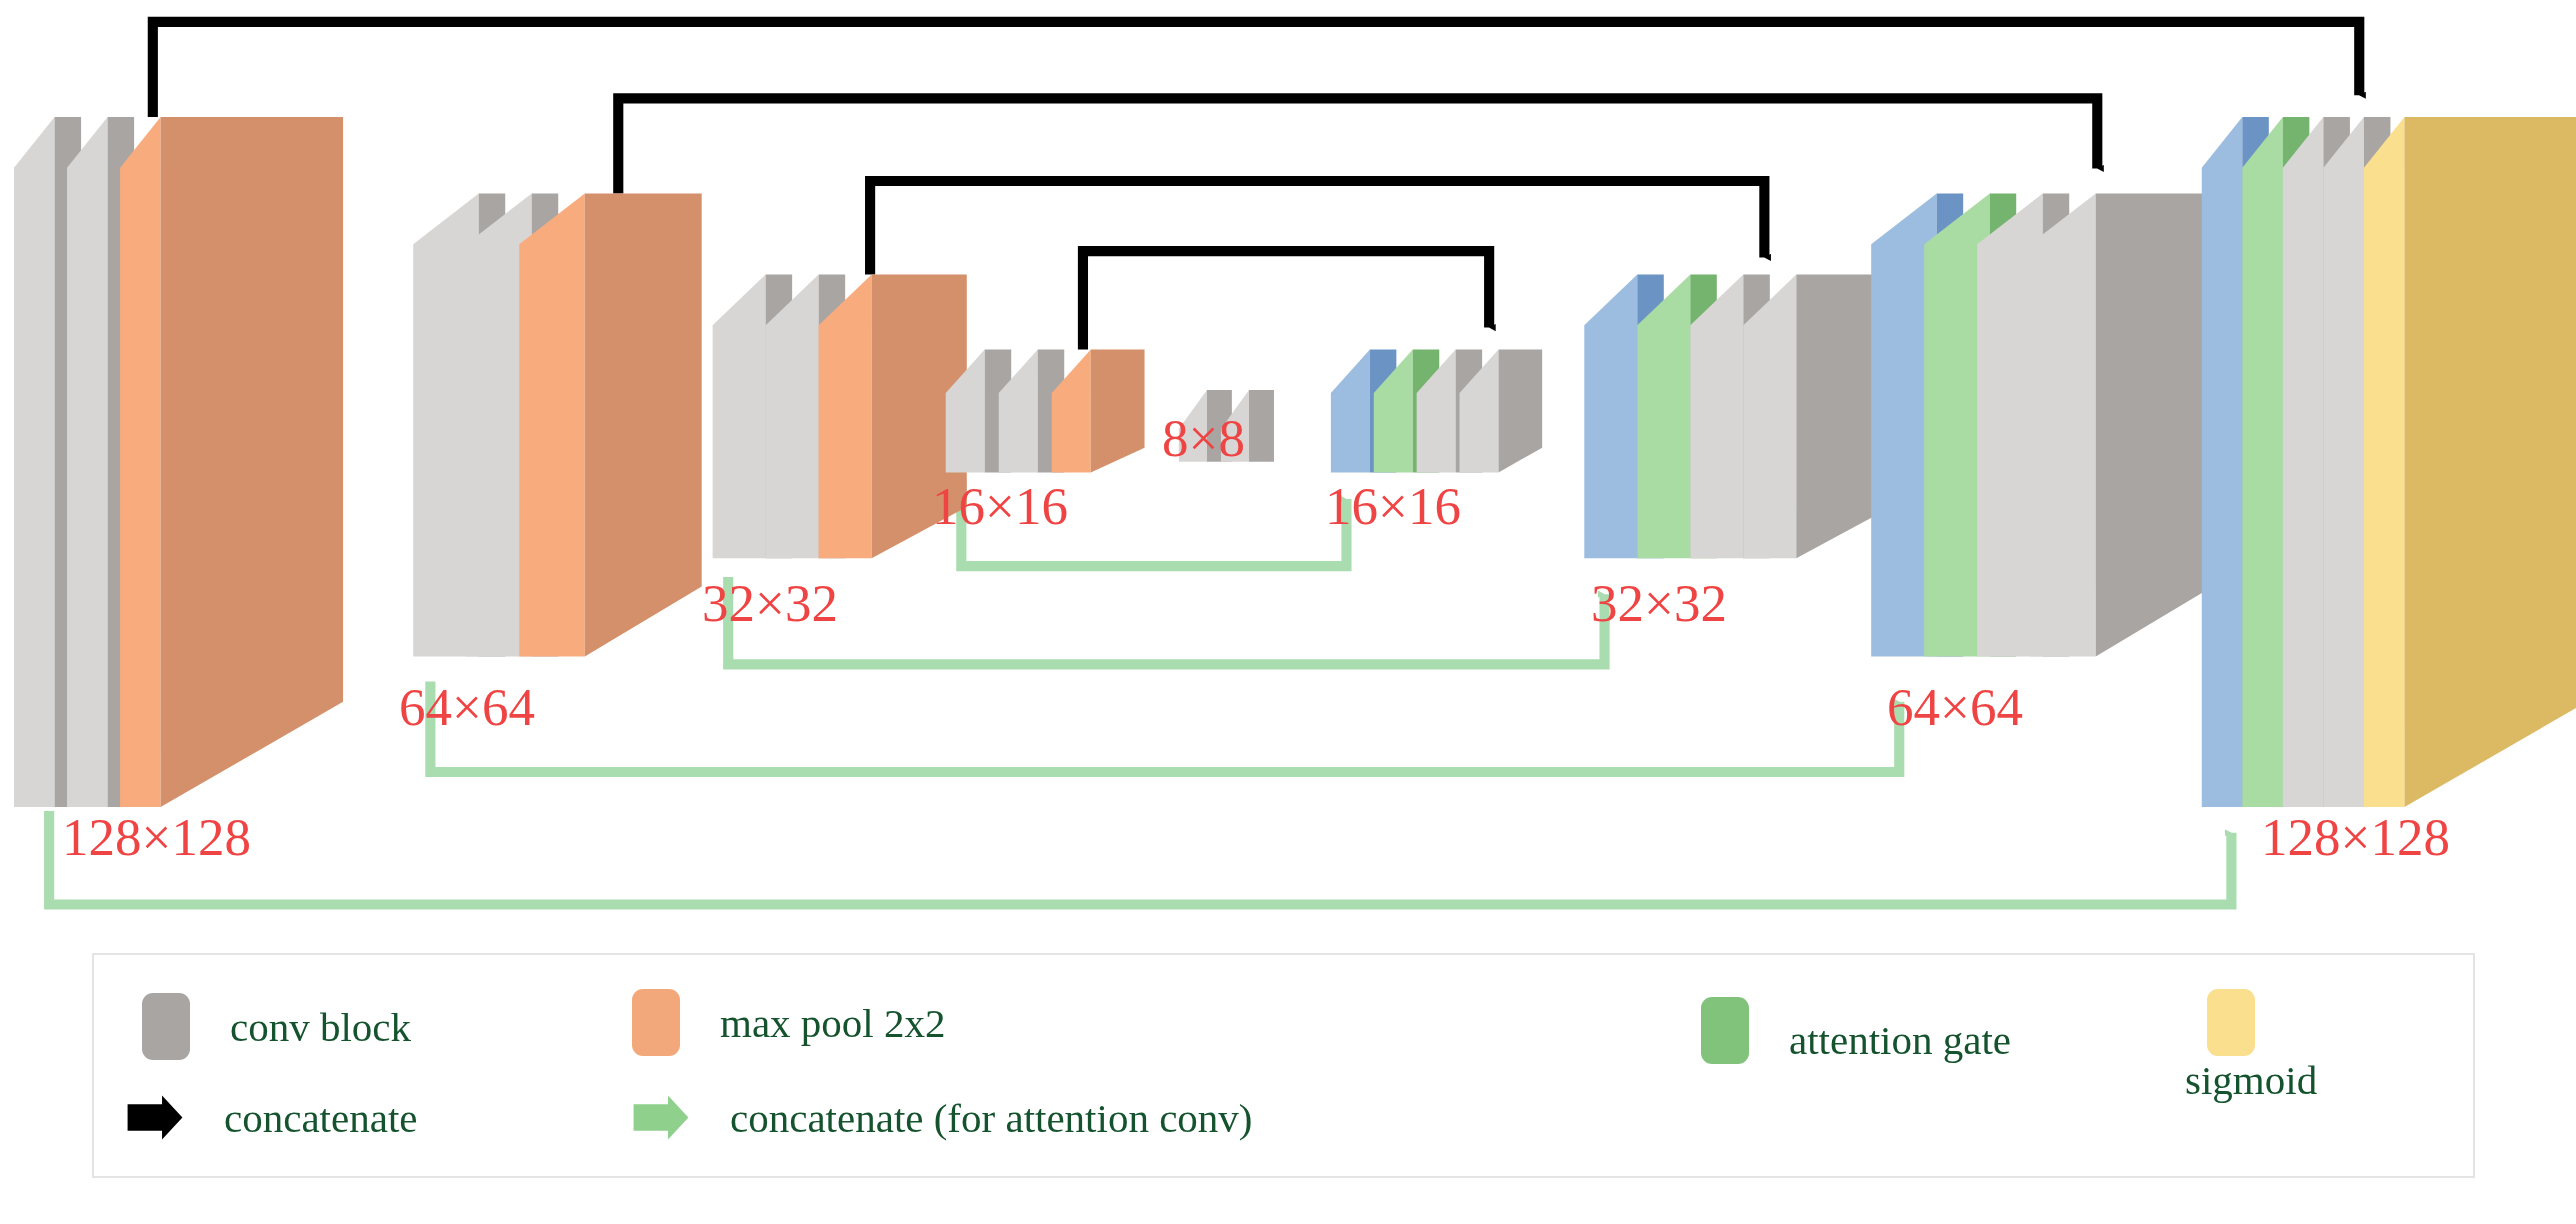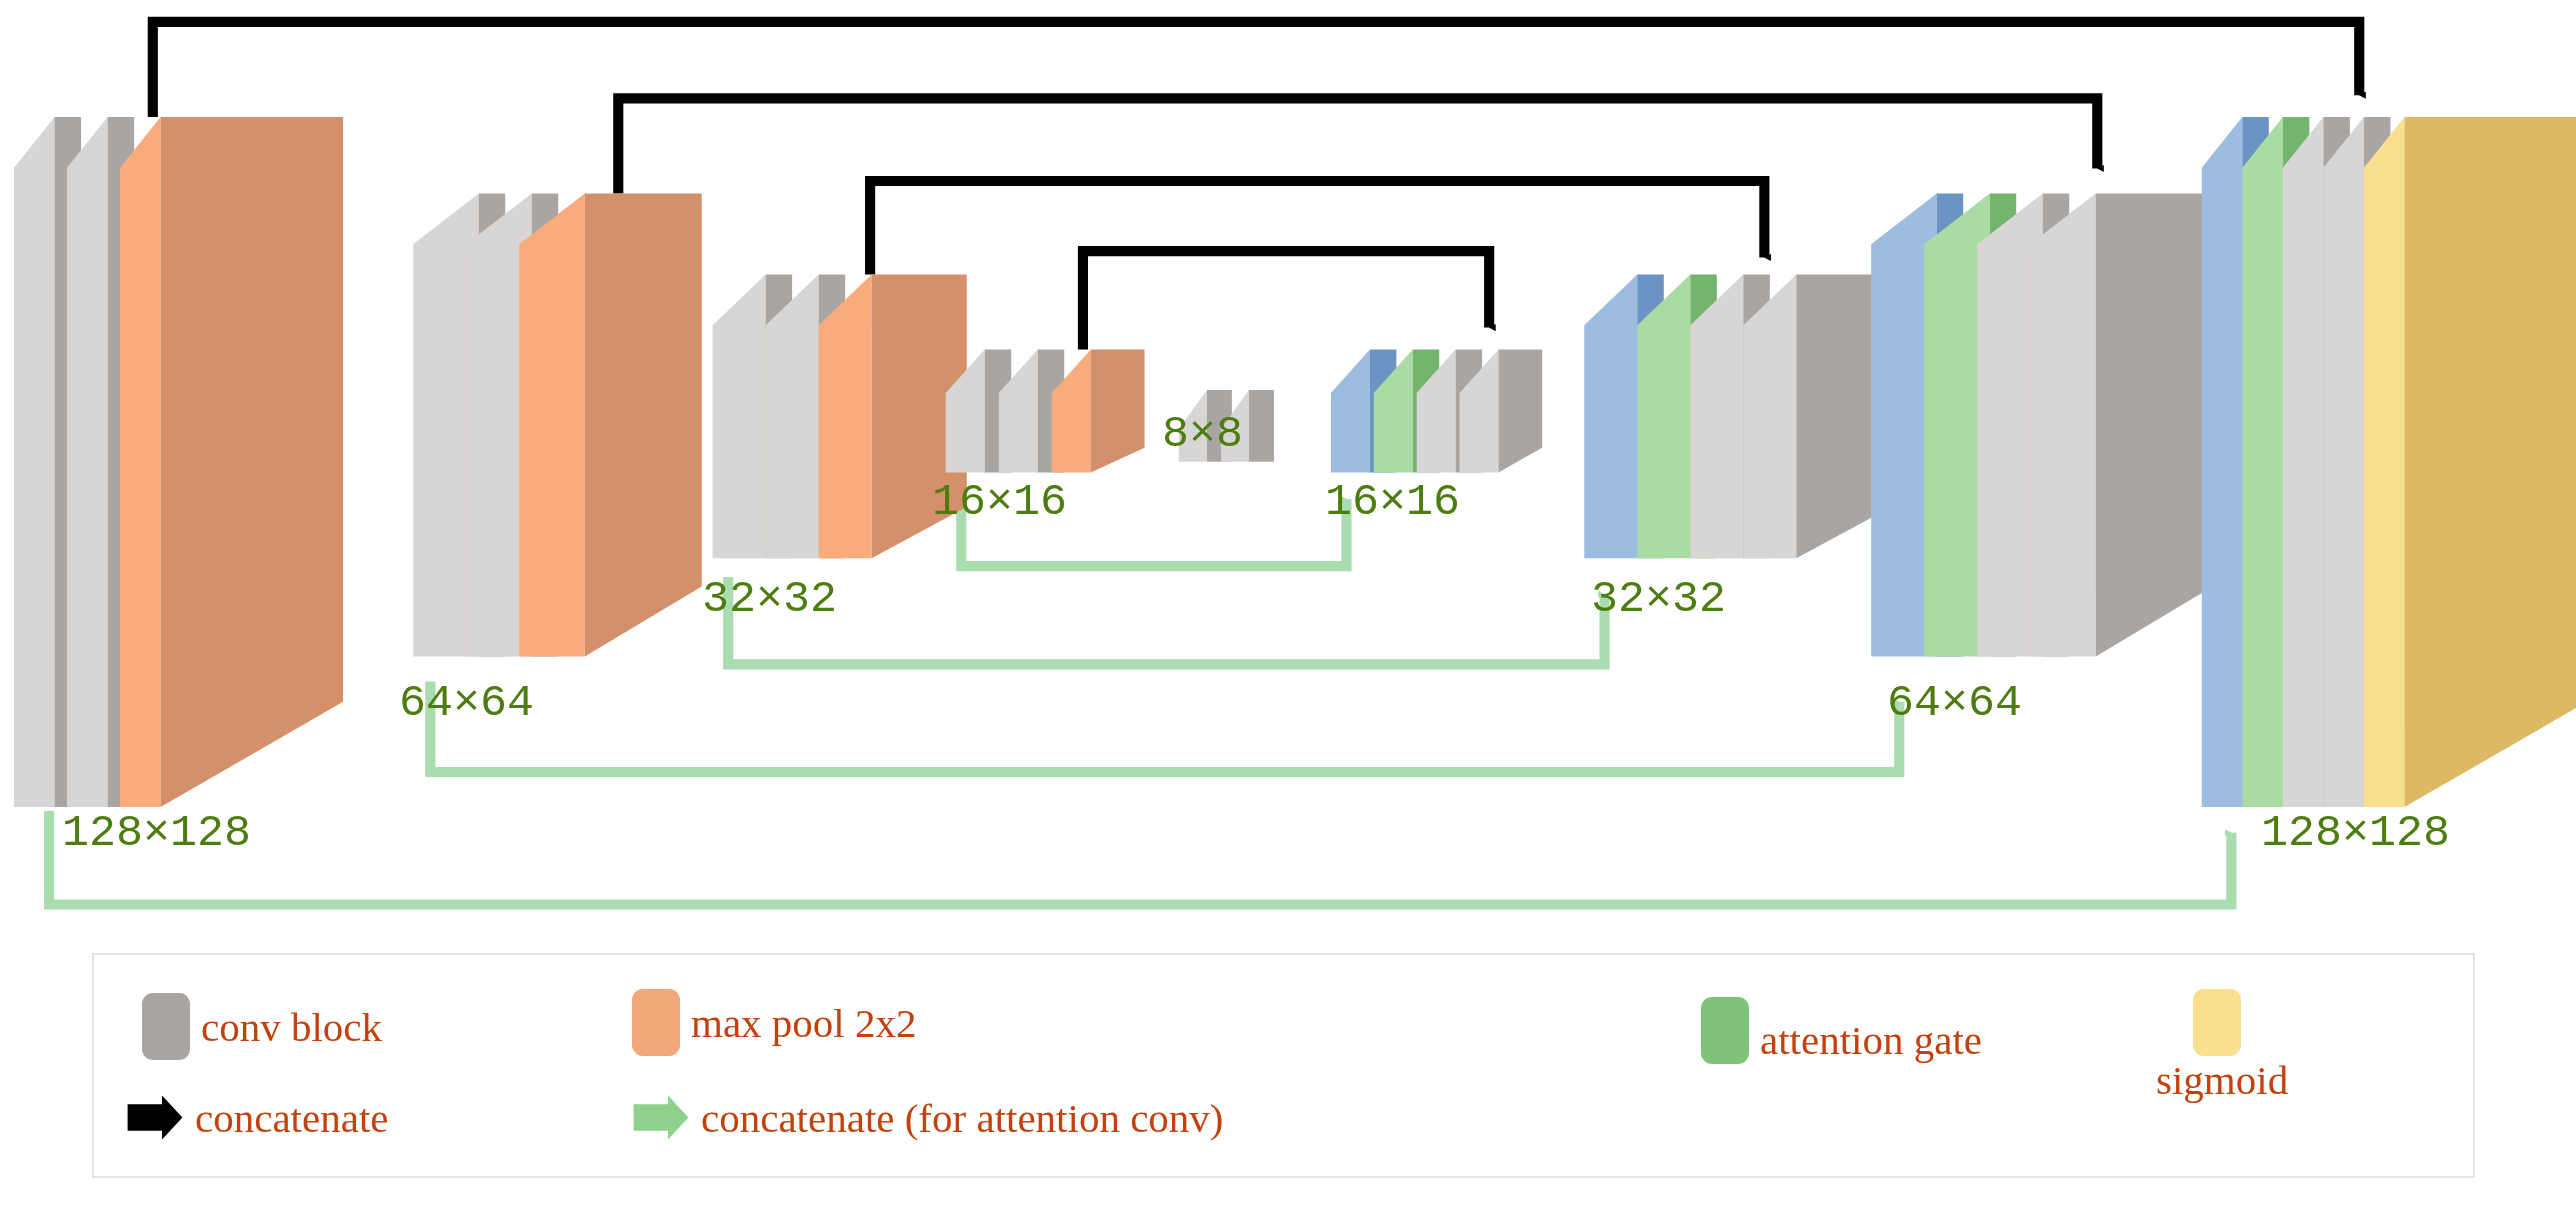--- a/index.html
+++ b/index.html
@@ -1,42 +1,42 @@
 <!DOCTYPE html>
 <html style="font-size:12.5px"><head>
 <meta charset="utf-8">
 <style>
   html,body{margin:0;padding:0;background:#ffffff;}
   body{width:2576px;height:1224px;font-family:"Liberation Serif",serif;overflow:hidden;}
   #stage{position:relative;width:2576px;height:1224px;background:#fff;}
   #diagram{position:absolute;left:0;top:0;width:2576px;height:928px;}
   .dimlabel{
     position:absolute;
-    font-family:Liberation Mono, monospace;
-    font-size:45px;
-    color:#4d7c0f;
+    font-family:Liberation Serif, serif;
+    font-size:53px;
+    color:#ef4444;
     white-space:nowrap;
     line-height:1;
   }
   
   #legend{
     position:absolute;
     left:92px; top:953px;
     width:2383px; height:225px;
     background:#ffffff;
     border:2.3px solid #e4e4e4;
     box-sizing:border-box;
   }
   .legitem{position:absolute;display:flex;align-items:center;height:75px;}
   .swatch{width:48px;height:67px;border-radius:11px;flex:0 0 auto;}
   .legtext{
-    margin-left:11px;
+    margin-left:40px;
     font-family:"Liberation Serif",serif;
     font-size:41px;
-    color:#c2410c;
+    color:#14532d;
     white-space:nowrap;
   }
   .arrowglyph{width:58px;height:47px;flex:0 0 auto;}
 </style>
 </head>
 <body>
 
 <div id="stage">
 
   <svg id="diagram" viewBox="0 0 3304 1190">

